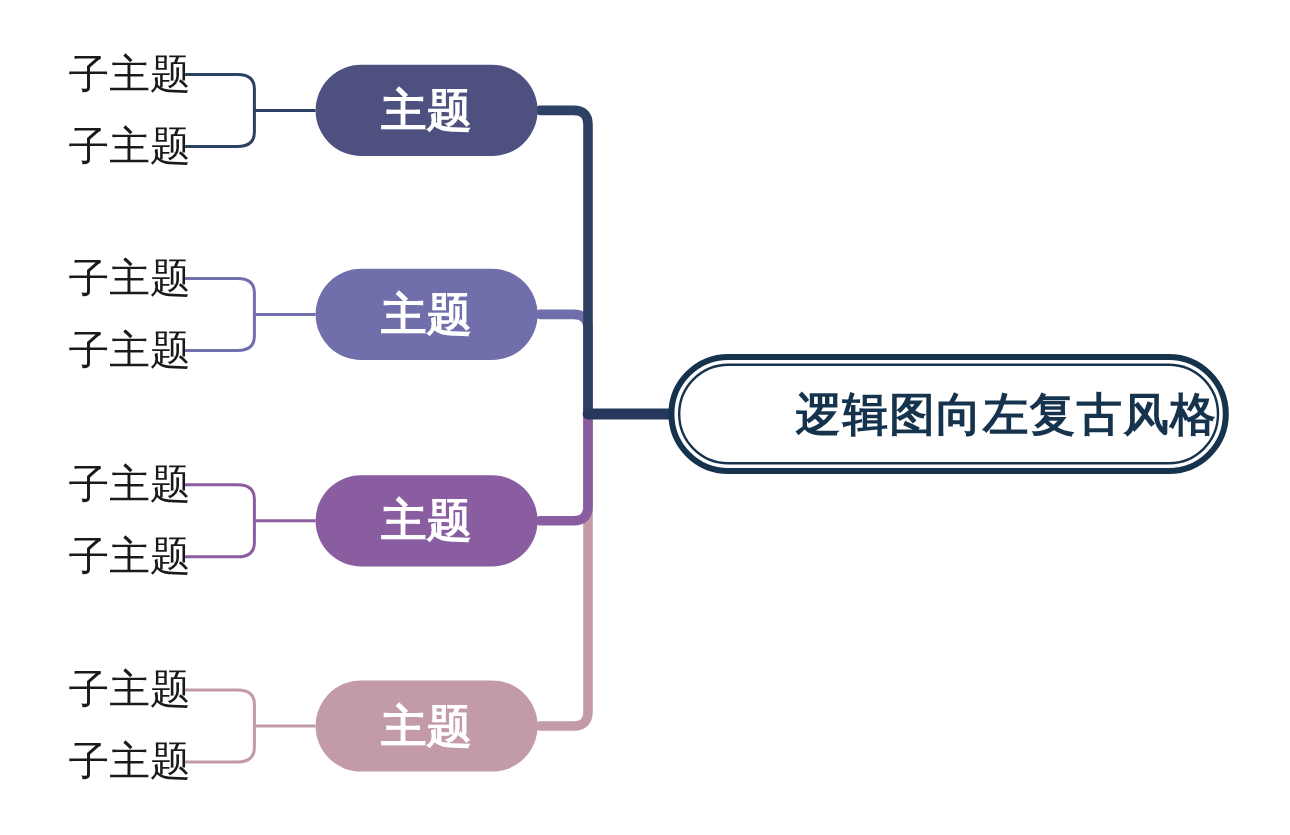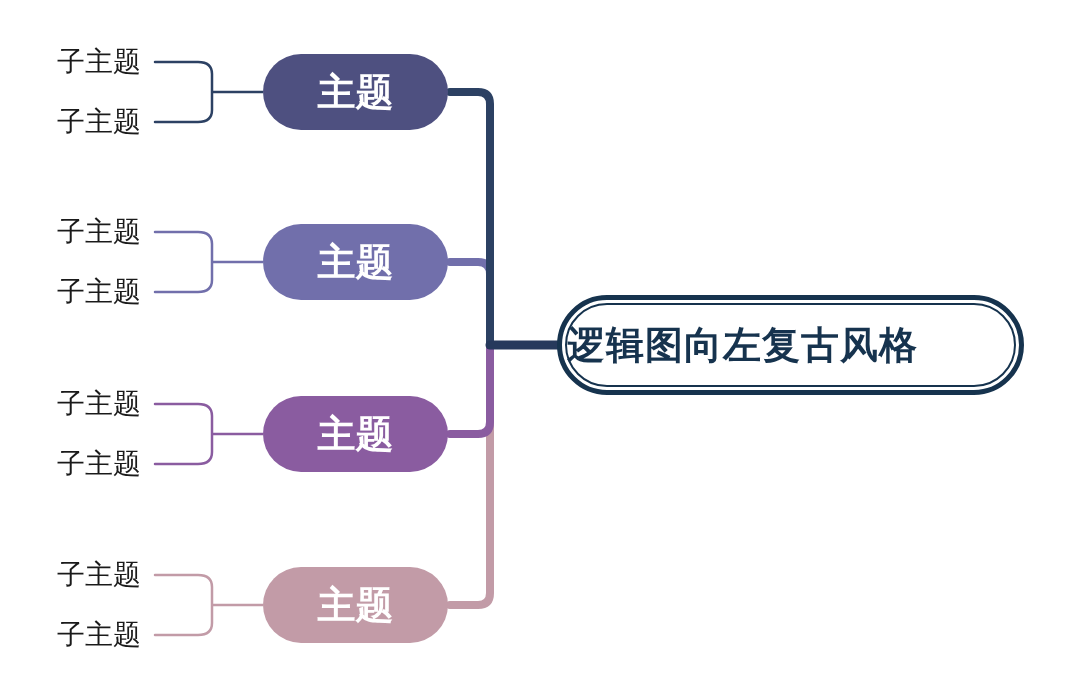--- a/index.html
+++ b/index.html
@@ -31,21 +31,21 @@
     z-index: 2;
   }
   .branch-node.b1 { top: 54px; }
   .branch-node.b2 { top: 224px; }
   .branch-node.b3 { top: 396px; }
   .branch-node.b4 { top: 567px; }
   .subtopic {
     position: absolute;
     left: 57px;
     width: 110px;
-    font-size: 28px;
+    font-size: 34px;
     line-height: 30px;
     color: #1a1a1a;
     z-index: 2;
   }
   .root-node {
     position: absolute;
     left: 557px;
     top: 295px;
     width: 467px;
     height: 100px;
@@ -57,21 +57,21 @@
     z-index: 3;
   }
   .root-inner {
     position: absolute;
     left: 3px; top: 3px; right: 3px; bottom: 3px;
     border-style: solid;
     border-width: 2px;
     border-radius: 44px;
     display: flex;
     align-items: center;
-    justify-content: flex-start;
+    justify-content: flex-end;
     font-size: 38px;
     font-weight: bold;
     letter-spacing: 1px;
   }
 </style>
 </head>
 <body>
 
 <div class="canvas">
 

